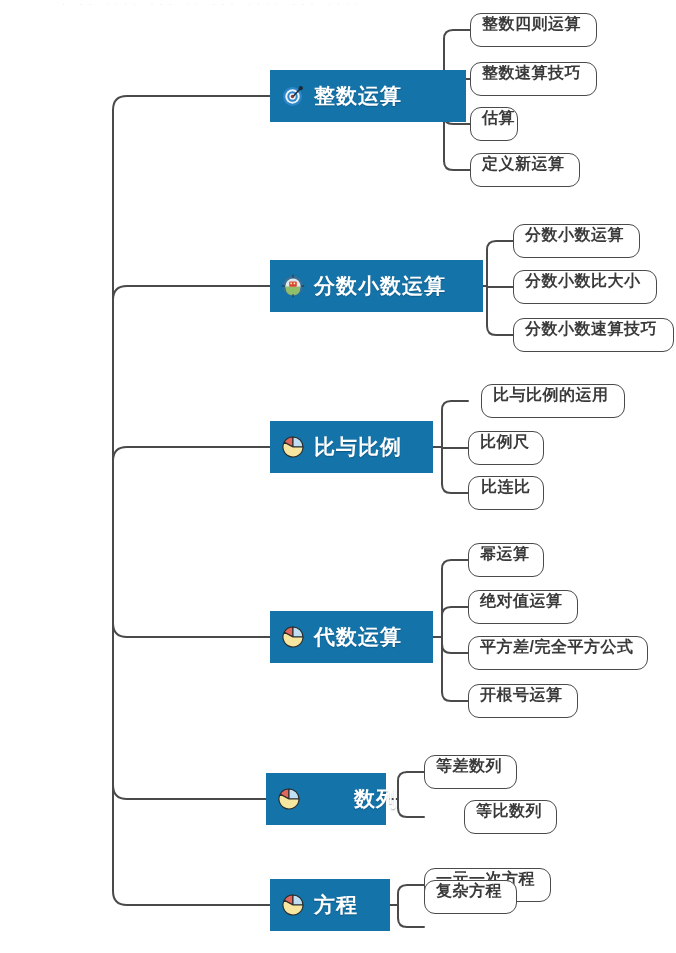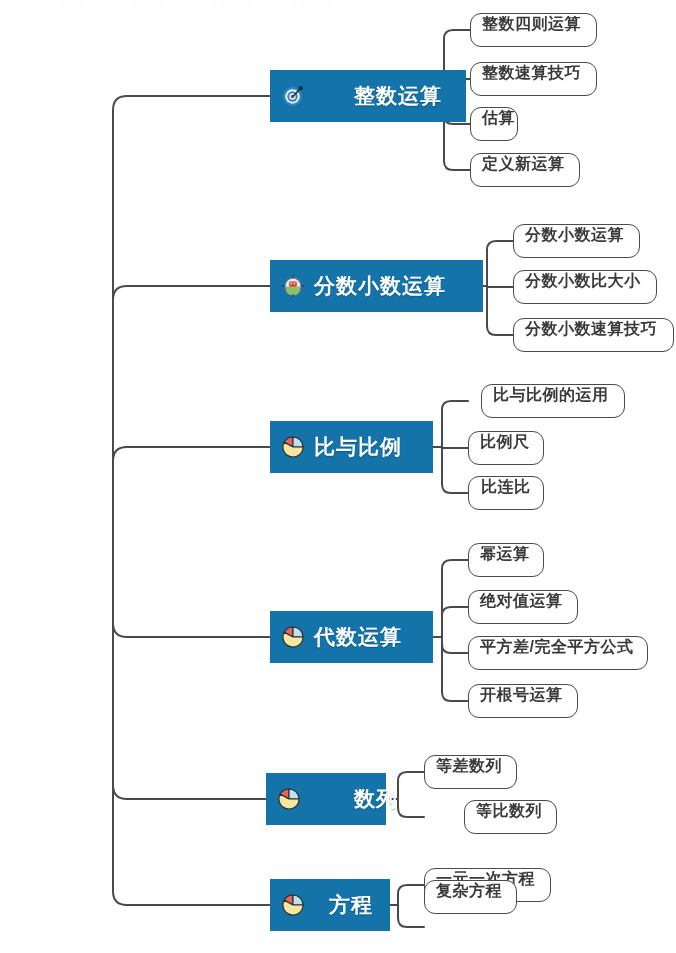--- a/index.html
+++ b/index.html
@@ -158,21 +158,21 @@
       <path d="M 398 781 Q 398 772 407 772 H 424" fill="none" stroke="#4A4A4A" stroke-width="2" stroke-linecap="round" stroke-linejoin="round"></path>
       <path d="M 398 808 Q 398 817 407 817 H 424" fill="none" stroke="#4A4A4A" stroke-width="2" stroke-linecap="round" stroke-linejoin="round"></path>
       <path d="M 390 905 H 398" fill="none" stroke="#4A4A4A" stroke-width="2" stroke-linecap="round" stroke-linejoin="round"></path>
       <path d="M 398 894 V 918" fill="none" stroke="#4A4A4A" stroke-width="2" stroke-linecap="round" stroke-linejoin="round"></path>
       <path d="M 398 894 Q 398 885 407 885 H 424" fill="none" stroke="#4A4A4A" stroke-width="2" stroke-linecap="round" stroke-linejoin="round"></path>
       <path d="M 398 918 Q 398 927 407 927 H 424" fill="none" stroke="#4A4A4A" stroke-width="2" stroke-linecap="round" stroke-linejoin="round"></path>
     </svg>
 
 
   <div id="branch-layer">
-      <div class="branch-node" style="left: 270px; top: 70px; width: 196px; gap: 40px;">
+      <div class="branch-node" style="left: 270px; top: 70px; width: 196px;">
         <svg class="branch-icon" viewBox="0 0 26 26">
           <circle cx="12.5" cy="13.5" r="9.5" fill="#2E86C8"></circle>
           <circle cx="12.5" cy="13.5" r="7.2" fill="#EAF3FA"></circle>
           <circle cx="12.5" cy="13.5" r="5.2" fill="#2E86C8"></circle>
           <circle cx="12.5" cy="13.5" r="3.2" fill="#EAF3FA"></circle>
           <circle cx="12.5" cy="13.5" r="1.7" fill="#8B3A2E"></circle>
           <path d="M13.5 13 L20.5 5.5" stroke="#1B2A38" stroke-width="1.5" fill="none"></path>
           <circle cx="20.8" cy="5.2" r="2.1" fill="#1B2A38"></circle>
         </svg>
         <span class="branch-label">整数运算</span>
@@ -206,21 +206,21 @@
         <span class="branch-label">代数运算</span>
       </div>
       <div class="branch-node" style="left: 266px; top: 773px; width: 120px; gap: 44px;">
         <svg class="branch-icon" viewBox="0 0 26 26">
           <path d="M13 13 L13 3 A10 10 0 0 0 4.2 8.2 Z" fill="#E0675C" stroke="#2B2B2B" stroke-width="1.1" stroke-linejoin="round"></path>
           <path d="M13 13 L13 3 A10 10 0 0 1 23 13 Z" fill="#BFE0F2" stroke="#2B2B2B" stroke-width="1.1" stroke-linejoin="round"></path>
           <path d="M13 13 L23 13 A10 10 0 1 1 4.2 8.2 Z" fill="#F7E6A0" stroke="#2B2B2B" stroke-width="1.1" stroke-linejoin="round"></path>
         </svg>
         <span class="branch-label">数列</span>
       </div>
-      <div class="branch-node" style="left: 270px; top: 879px; width: 120px; gap: 15px;">
+      <div class="branch-node" style="left: 270px; top: 879px; width: 120px;">
         <svg class="branch-icon" viewBox="0 0 26 26">
           <path d="M13 13 L13 3 A10 10 0 0 0 4.2 8.2 Z" fill="#E0675C" stroke="#2B2B2B" stroke-width="1.1" stroke-linejoin="round"></path>
           <path d="M13 13 L13 3 A10 10 0 0 1 23 13 Z" fill="#BFE0F2" stroke="#2B2B2B" stroke-width="1.1" stroke-linejoin="round"></path>
           <path d="M13 13 L23 13 A10 10 0 1 1 4.2 8.2 Z" fill="#F7E6A0" stroke="#2B2B2B" stroke-width="1.1" stroke-linejoin="round"></path>
         </svg>
         <span class="branch-label">方程</span>
       </div>
     </div>
   <div id="leaf-layer">
       <div class="leaf-node" style="left: 470px; top: 13px; width: 127px;">

